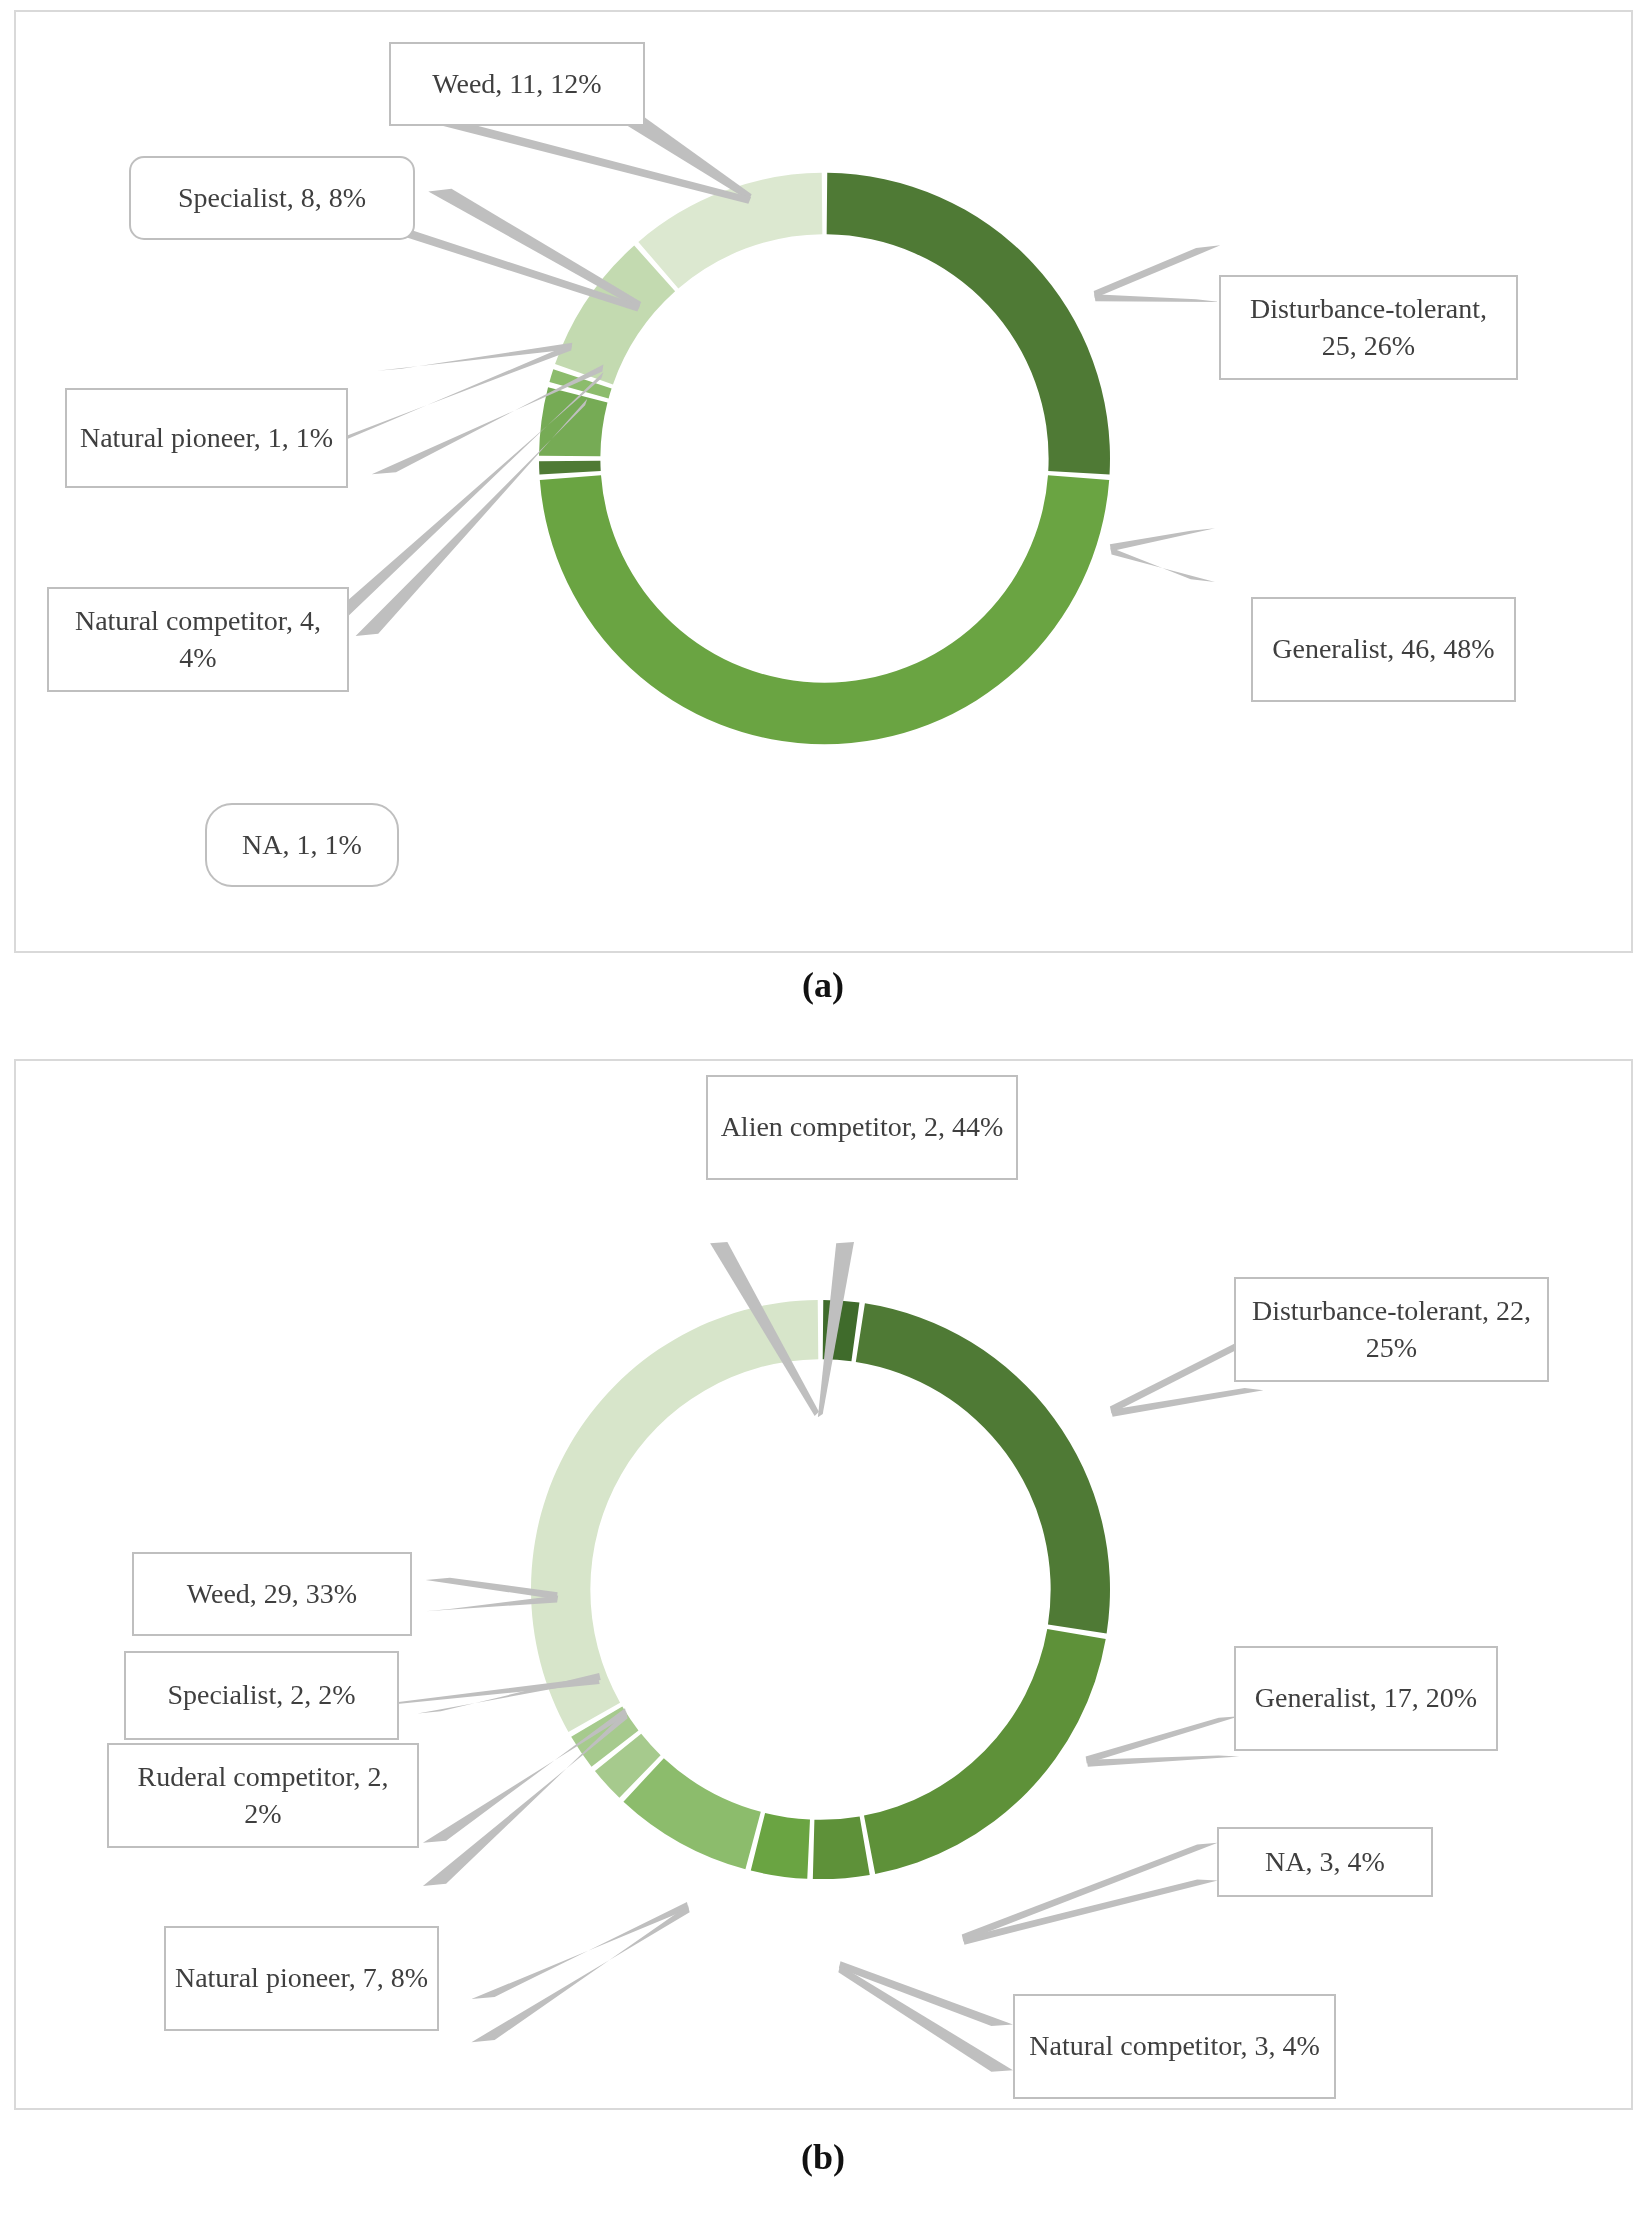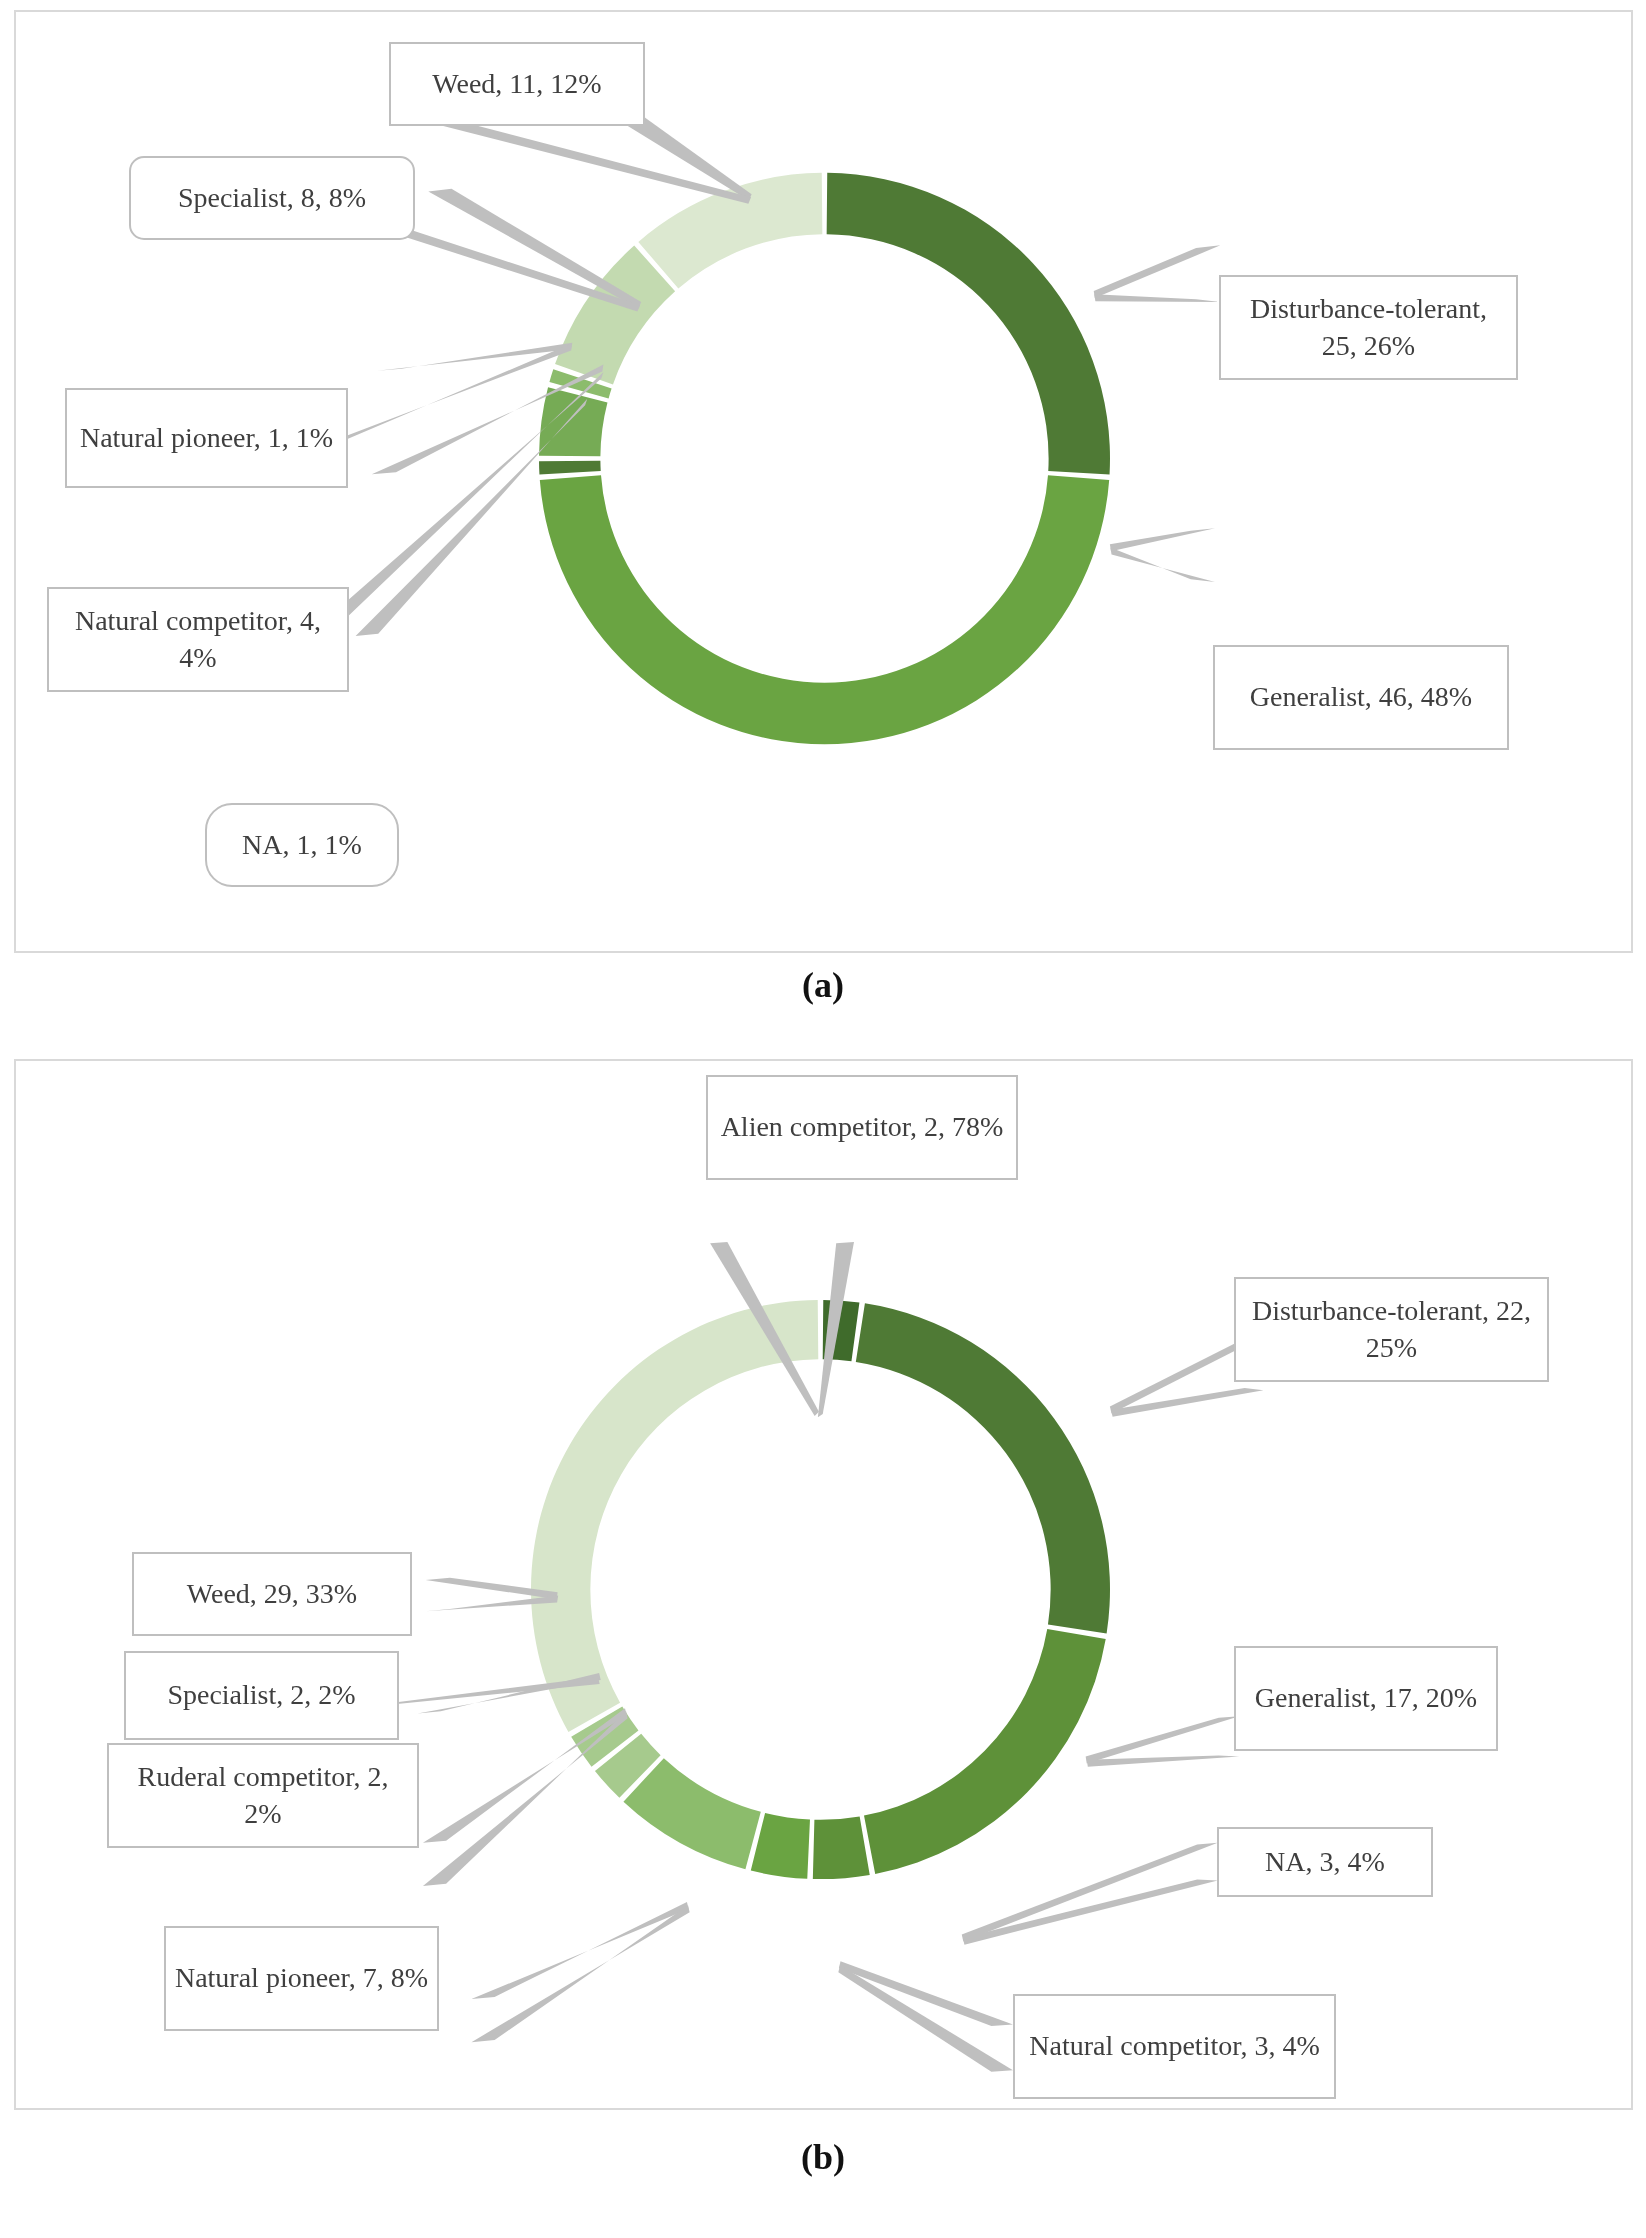--- a/index.html
+++ b/index.html
@@ -90,21 +90,21 @@
   <div class="callout" style="left:129px;top:156px;width:286px;height:84px;border-radius:15px;">Specialist, 8, 8%</div>
 
   <div class="callout" style="left:65px;top:388px;width:283px;height:100px;">Natural pioneer, 1, 1%</div>
 
   <div class="callout" style="left:47px;top:587px;width:302px;height:105px;">Natural competitor, 4, 4%</div>
 
   <div class="callout" style="left:205px;top:803px;width:194px;height:84px;border-radius:27px;">NA, 1, 1%</div>
 
   <div class="callout" style="left:1219px;top:275px;width:299px;height:105px;">Disturbance-tolerant, 25, 26%</div>
 
-  <div class="callout" style="left:1213px;top:597px;width:296px;height:105px;margin-top:48px;">Generalist, 46, 48%</div>
+  <div class="callout" style="left:1251px;top:597px;width:265px;height:105px;">Generalist, 46, 48%</div>
 
   <div id="cap-a" class="caption">(a)</div>
 
   <div id="panel-b" class="panel"></div>
 
   <div class="donut-wrap" id="donut-b">
     <svg viewBox="0 0 1075 1520" preserveAspectRatio="none">
       <g id="donut-b-slices">
           <path d="M 542.65955036104 222.52476425413624 A 537.5 537.5 0 0 1 609.7579955113002 227.3790915813679 L 594.9451064314837 336.56637780718745 A 427.3125 427.3125 0 0 0 541.6018425370269 332.7071875820383 Z" fill="#3F6B2B"></path>
           <path d="M 619.9696384488502 228.8644158652935 A 537.5 537.5 0 0 1 1068.7295402020013 841.8622355959708 L 959.827484460591 825.0804772987968 A 427.3125 427.3125 0 0 0 603.063362566836 337.7472106129083 Z" fill="#4F7A35"></path>
@@ -112,21 +112,21 @@
           <path d="M 628.9397903215269 1289.6650023797638 A 537.5 537.5 0 0 1 523.2520337646176 1297.3111253809616 L 526.172866842871 1187.1623446778644 A 427.3125 427.3125 0 0 0 610.1946333056138 1181.083676891912 Z" fill="#5E9139"></path>
           <path d="M 512.9396601118723 1296.9385809425316 A 537.5 537.5 0 0 1 408.0791341440361 1281.6861982850346 L 434.6104116445087 1174.7405276366026 A 427.3125 427.3125 0 0 0 517.9745297889384 1186.8661718493127 Z" fill="#6AA442"></path>
           <path d="M 398.0879440985294 1279.1055082247974 A 537.5 537.5 0 0 1 171.62438153291862 1153.7528181630332 L 246.62888331867032 1073.0334904396113 A 427.3125 427.3125 0 0 0 426.6674155583309 1172.6888790387138 Z" fill="#8CBC6C"></path>
           <path d="M 164.13276092798753 1146.6563781806044 A 537.5 537.5 0 0 1 118.75791050988198 1096.9885940049753 L 204.60003885535616 1027.9059322339554 A 427.3125 427.3125 0 0 0 240.6730449377501 1067.3918206535805 Z" fill="#A6CA8D"></path>
           <path d="M 112.3657604783694 1088.8877139486435 A 537.5 537.5 0 0 1 74.61256711957179 1033.2059195576976 L 169.50449086005955 977.1987060483696 A 427.3125 427.3125 0 0 0 199.51827958030367 1021.4657325891717 Z" fill="#A6CA8D"></path>
           <path d="M 69.45301675853153 1024.2693161881655 A 537.5 537.5 0 0 1 532.3404496389602 222.52476425413624 L 533.3981574629734 332.7071875820383 A 427.3125 427.3125 0 0 0 165.40264832303257 970.0941063695916 Z" fill="#D7E5CA"></path>
         </g>
     </svg>
   </div>
 
-  <div class="callout" style="left:706px;top:1075px;width:312px;height:105px;">Alien competitor, 2, 78%</div>
+  <div class="callout" style="left:706px;top:1075px;width:312px;height:105px;">Alien competitor, 2, 44%</div>
 
   <div class="callout" style="left:1234px;top:1277px;width:315px;height:105px;">Disturbance-tolerant, 22, 25%</div>
 
   <div class="callout" style="left:132px;top:1552px;width:280px;height:84px;">Weed, 29, 33%</div>
 
   <div class="callout" style="left:124px;top:1651px;width:275px;height:89px;">Specialist, 2, 2%</div>
 
   <div class="callout" style="left:107px;top:1743px;width:312px;height:105px;">Ruderal competitor, 2, 2%</div>
 
   <div class="callout" style="left:164px;top:1926px;width:275px;height:105px;">Natural pioneer, 7, 8%</div>

